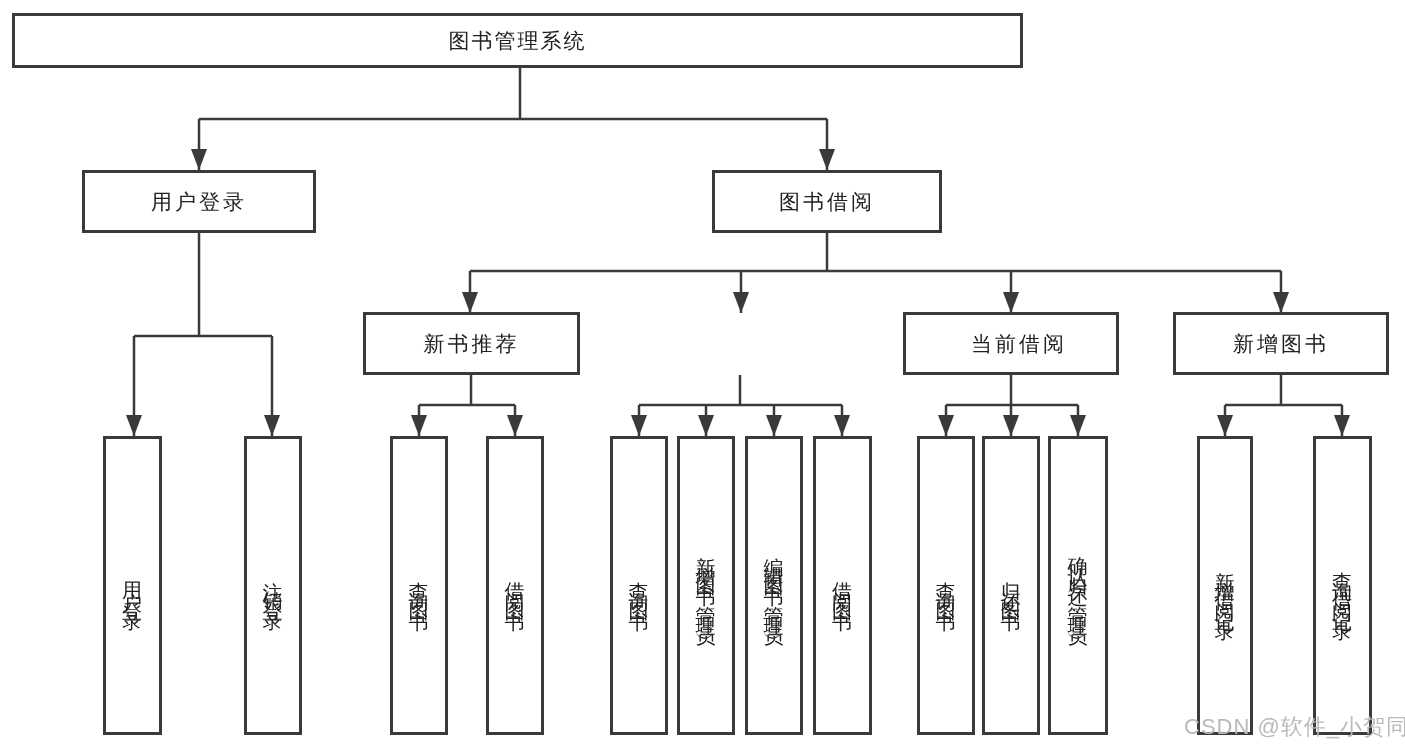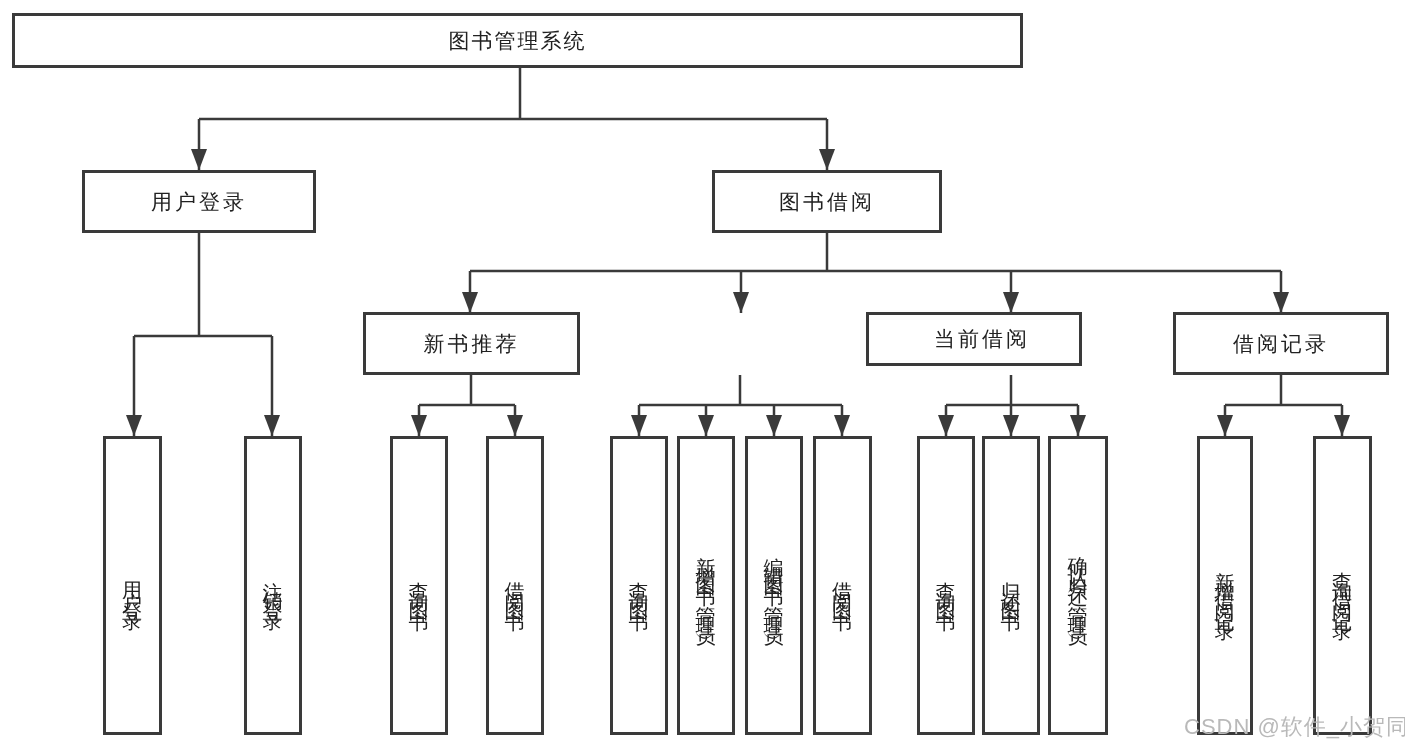--- a/index.html
+++ b/index.html
@@ -88,22 +88,22 @@
       <polygon points="1334,415 1350,415 1342,436"></polygon>
     </g>
   </svg>
 
   <div class="node lv1" style="left:12px; top:13px; width:1011px; height:55px;">图书管理系统</div>
 
   <div class="node lv2" style="left:82px; top:170px; width:234px; height:63px;">用户登录</div>
   <div class="node lv2" style="left:712px; top:170px; width:230px; height:63px;">图书借阅</div>
 
   <div class="node lv3" style="left:363px; top:312px; width:217px; height:63px;">新书推荐</div>
-  <div class="node lv3" style="left:866px; top:312px; width:216px; height:54px;padding-left:16px;">当前借阅</div>
-  <div class="node lv3" style="left:1173px; top:312px; width:216px; height:63px;">借阅记录</div>
+  <div class="node lv3" style="left:903px; top:312px; width:216px; height:63px;padding-left:16px;">当前借阅</div>
+  <div class="node lv3" style="left:1173px; top:312px; width:216px; height:63px;">新增图书</div>
 
   <div class="node leaf" style="left:103px; top:436px; width:59px; height:299px;">用户登录</div>
   <div class="node leaf" style="left:244px; top:436px; width:58px; height:299px;">注销登录</div>
 
   <div class="node leaf" style="left:390px; top:436px; width:58px; height:299px;">查询图书</div>
   <div class="node leaf" style="left:486px; top:436px; width:58px; height:299px;">借阅图书</div>
 
   <div class="node leaf" style="left:610px; top:436px; width:58px; height:299px;">查询图书</div>
   <div class="node leaf" style="left:677px; top:436px; width:58px; height:299px;">新增图书（管理员）</div>
   <div class="node leaf" style="left:745px; top:436px; width:58px; height:299px;">编辑图书（管理员）</div>

